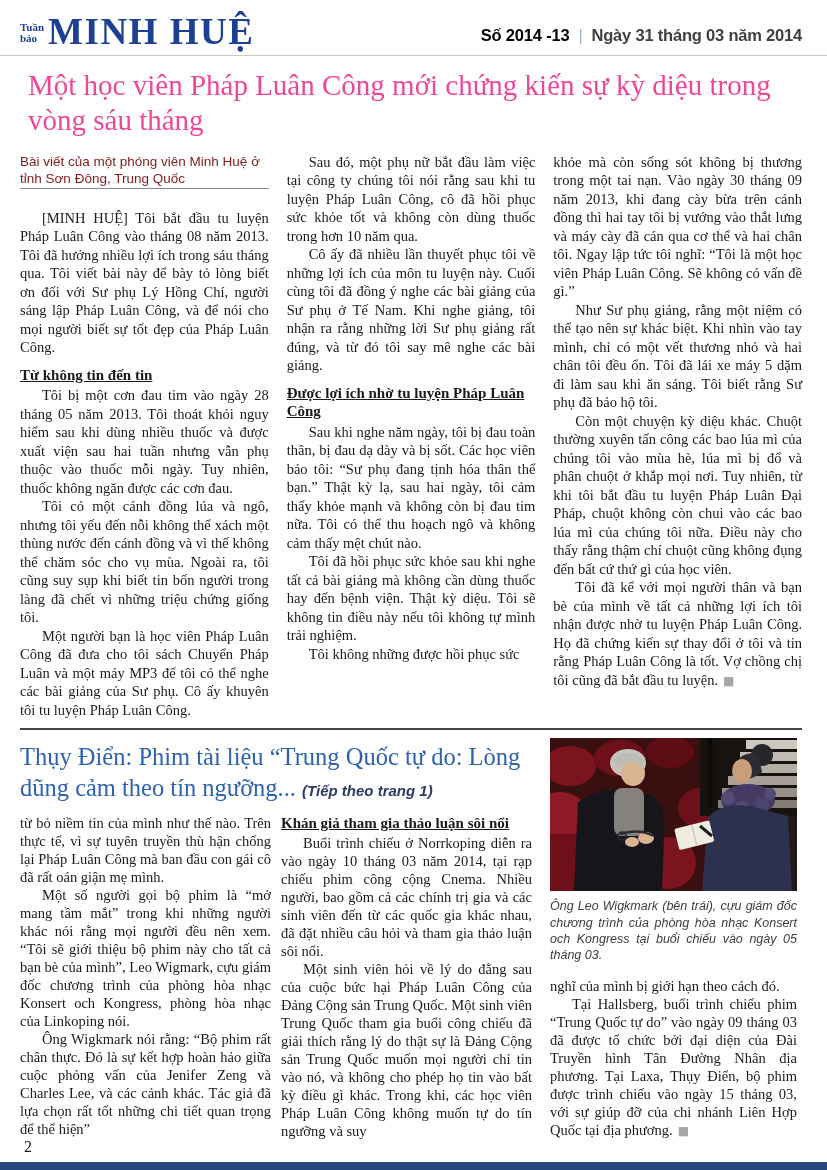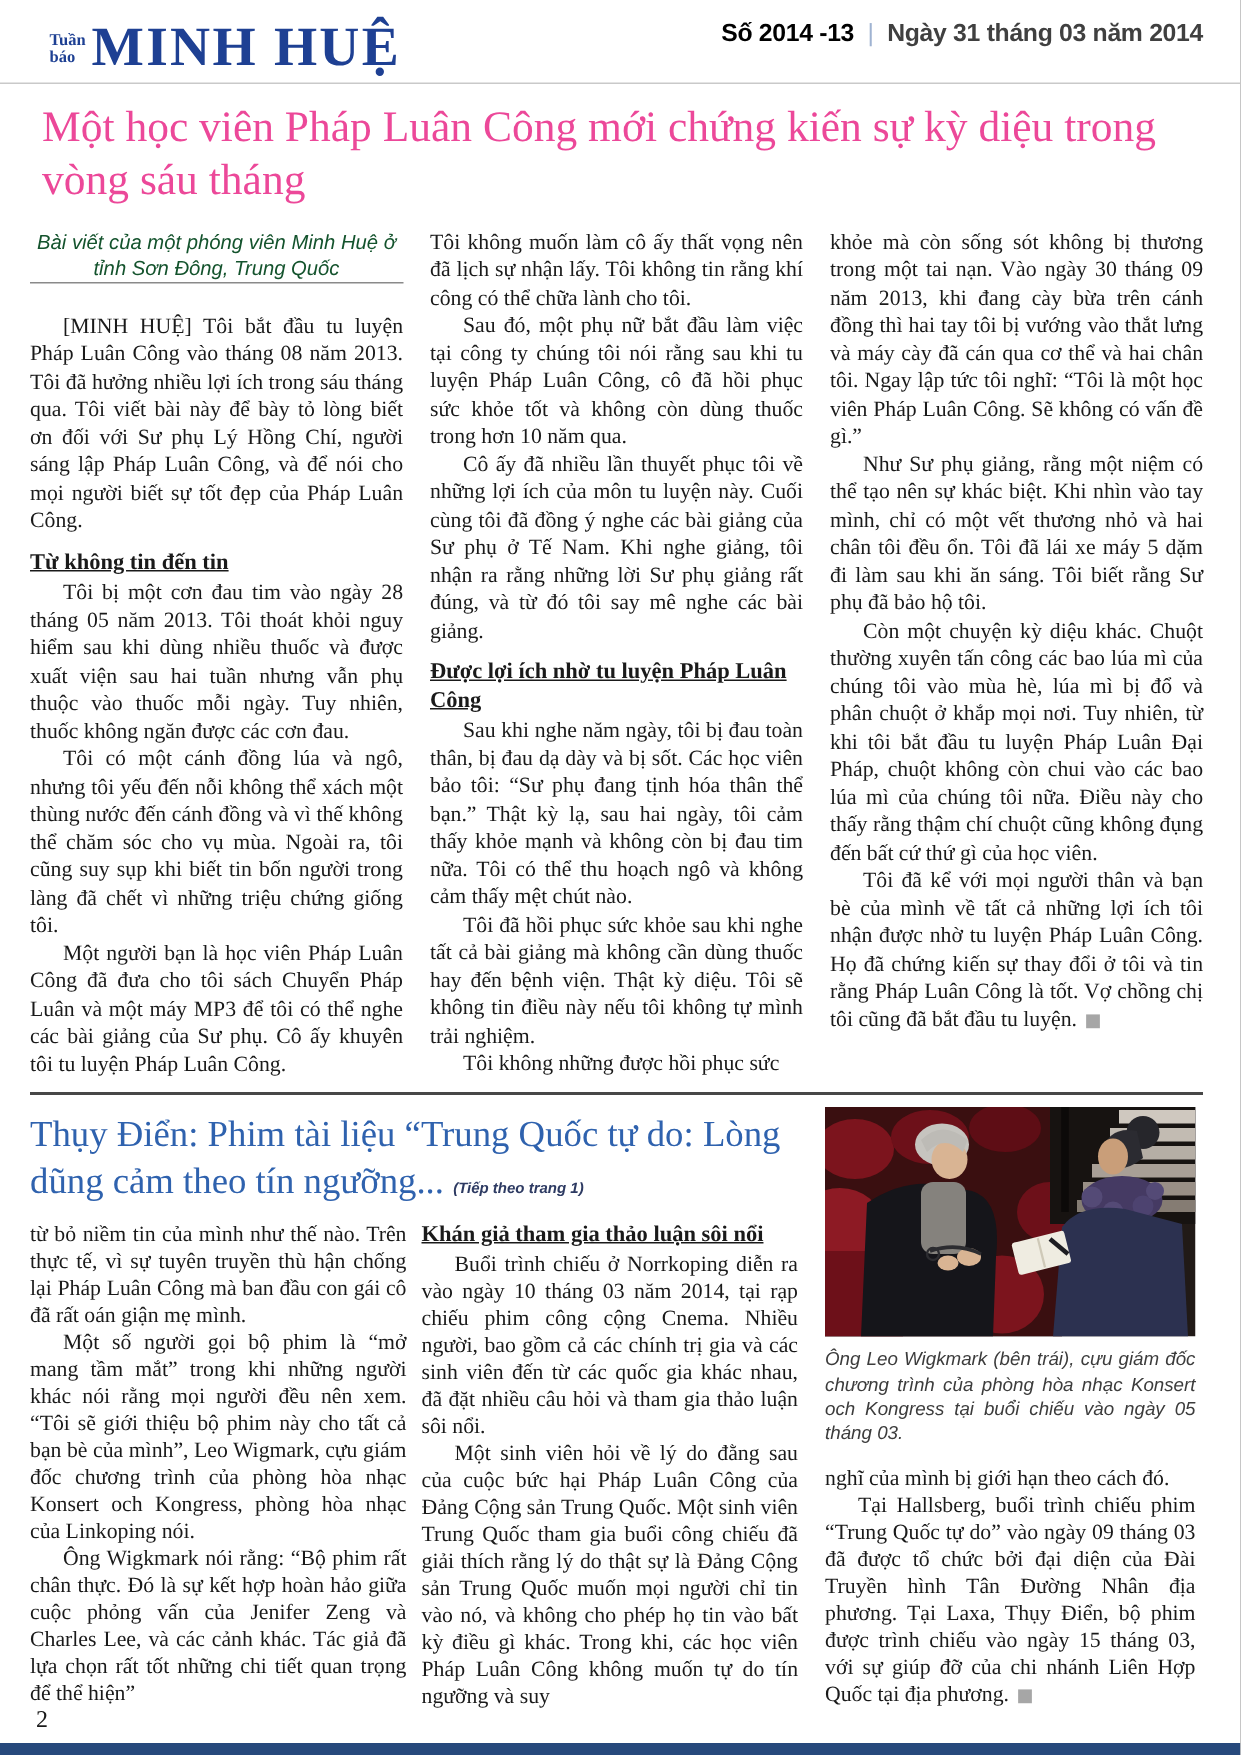--- a/index.html
+++ b/index.html
@@ -2,58 +2,58 @@
 <html><head>
 <meta charset="utf-8">
 <style>
   html,body{margin:0;padding:0;background:#9a9a9a;}
   .page{
     position:relative; width:827px; height:1170px; margin:0 auto;
     background:#ffffff; overflow:hidden;
     font-family:"Liberation Serif", serif; color:#1a1a1a;
   }
   
-  .masthead{display:flex; justify-content:space-between; 
-    padding:13px 25px 5px 33px;}
+  .masthead{display:flex; justify-content:space-between; align-items:flex-end;
+    padding:13px 25px 5px 20px;}
   .mast-left{display:flex; align-items:flex-end;}
   .mast-label{display:flex; flex-direction:column; color:#1e4093;
     font-size:11px; line-height:1.05; font-weight:bold; padding:0 4px 5px 0;}
   .mast-title{margin:0; color:#1e4093; font-size:37px; font-weight:bold;
     letter-spacing:1.5px; line-height:1;}
   .mast-right{font-family:"Liberation Sans", sans-serif; font-weight:bold;
     font-size:16.5px; padding-bottom:5px; letter-spacing:-0.2px; white-space:nowrap;}
   .issue{color:#000000;}
   .issue-sep{color:#9fb3d1; font-weight:normal; margin:0 9px;}
   .issue-date{color:#404040;}
   .mast-rule{border:0; border-top:1px solid #c9c9c9; margin:0;}
 
   
   .a1-title{font-weight:normal; color:#ec4899; font-size:29px; line-height:1.22;
     margin:12px 25px 14px 28px;}
   .a1-cols{display:flex; gap:18px; padding:0 25px 0 20px;}
   .col{flex:1; text-align:justify; font-size:14.5px; line-height:18.5px;}
   .col p{margin:0;}
   p.ind{text-indent:22px;}
-  .byline{font-family:"Liberation Sans", sans-serif; font-style:italic;
-    font-size:13.5px; line-height:1.3; text-align:center; margin:2px 0 10px 0; color:#14532d;}
+  .byline{font-family:"Liberation Sans", sans-serif; 
+    font-size:13.5px; line-height:1.3; text-align:left; margin:2px 0 10px 0; color:#7f1d1d;}
   .byline-rule{border:0; border-top:1px solid #8a8a8a; margin:0 0 20px 0;}
   .subhead{font-size:15px; font-weight:bold; text-align:left; margin:9px 0 2px 0;text-decoration:underline;}
   .endmark{color:#a6a6a6; font-size:12px; padding-left:5px; font-family:"DejaVu Sans", sans-serif;}
 
   
   .article-divider{border:0; border-top:2px solid #474747; margin:9px 25px 8px 20px;}
 
   
   .a2-row{display:flex; padding:0 25px 0 20px;}
   .a2-left{width:512px;}
   .a2-right{width:247px; margin-left:18px;}
   .a2-title{margin:4px 0 10px 0; font-weight:normal; color:#2f62ae;
     font-size:24.5px; line-height:1.25;}
   .a2-note{font-family:"Liberation Sans", sans-serif; font-style:italic;
-    font-size:10px; color:#2d3a62; font-weight:bold; white-space:nowrap;}
+    font-size:15px; color:#2d3a62; font-weight:bold; white-space:nowrap;}
   .a2-cols{display:flex; gap:10px;}
   .a2-cols .col{font-size:14.5px; line-height:18px;}
   .a2-right .col{font-size:14.5px; line-height:18px; margin-top:14px;}
   .photo-fig{margin:0;}
   .photo-fig svg{display:block; width:247px; height:153px;}
   .photo-caption{font-family:"Liberation Sans", sans-serif; font-style:italic;
     font-size:12.5px; line-height:1.3; color:#3c3c3c; text-align:justify; margin-top:7px;}
 
   
   .page-number{position:absolute; left:24px; bottom:14px; font-size:16px; color:#1a1a1a;}
@@ -86,21 +86,20 @@
         <p class="byline">Bài viết của một phóng viên Minh Huệ ở tỉnh Sơn Đông, Trung Quốc</p>
         <hr class="byline-rule">
         <p class="ind">[MINH HUỆ] Tôi bắt đầu tu luyện Pháp Luân Công vào tháng 08 năm 2013. Tôi đã hưởng nhiều lợi ích trong sáu tháng qua. Tôi viết bài này để bày tỏ lòng biết ơn đối với Sư phụ Lý Hồng Chí, người sáng lập Pháp Luân Công, và để nói cho mọi người biết sự tốt đẹp của Pháp Luân Công.</p>
         <h3 class="subhead">Từ không tin đến tin</h3>
         <p class="ind">Tôi bị một cơn đau tim vào ngày 28 tháng 05 năm 2013. Tôi thoát khỏi nguy hiểm sau khi dùng nhiều thuốc và được xuất viện sau hai tuần nhưng vẫn phụ thuộc vào thuốc mỗi ngày. Tuy nhiên, thuốc không ngăn được các cơn đau.</p>
         <p class="ind">Tôi có một cánh đồng lúa và ngô, nhưng tôi yếu đến nỗi không thể xách một thùng nước đến cánh đồng và vì thế không thể chăm sóc cho vụ mùa. Ngoài ra, tôi cũng suy sụp khi biết tin bốn người trong làng đã chết vì những triệu chứng giống tôi.</p>
         <p class="ind">Một người bạn là học viên Pháp Luân Công đã đưa cho tôi sách Chuyển Pháp Luân và một máy MP3 để tôi có thể nghe các bài giảng của Sư phụ. Cô ấy khuyên tôi tu luyện Pháp Luân Công.</p>
       </div>
 
       <div class="col">
-        <p>Tôi không muốn làm cô ấy thất vọng nên đã lịch sự nhận lấy. Tôi không tin rằng khí công có thể chữa lành cho tôi.</p>
         <p class="ind">Sau đó, một phụ nữ bắt đầu làm việc tại công ty chúng tôi nói rằng sau khi tu luyện Pháp Luân Công, cô đã hồi phục sức khỏe tốt và không còn dùng thuốc trong hơn 10 năm qua.</p>
         <p class="ind">Cô ấy đã nhiều lần thuyết phục tôi về những lợi ích của môn tu luyện này. Cuối cùng tôi đã đồng ý nghe các bài giảng của Sư phụ ở Tế Nam. Khi nghe giảng, tôi nhận ra rằng những lời Sư phụ giảng rất đúng, và từ đó tôi say mê nghe các bài giảng.</p>
         <h3 class="subhead">Được lợi ích nhờ tu luyện Pháp Luân Công</h3>
         <p class="ind">Sau khi nghe năm ngày, tôi bị đau toàn thân, bị đau dạ dày và bị sốt. Các học viên bảo tôi: “Sư phụ đang tịnh hóa thân thể bạn.” Thật kỳ lạ, sau hai ngày, tôi cảm thấy khỏe mạnh và không còn bị đau tim nữa. Tôi có thể thu hoạch ngô và không cảm thấy mệt chút nào.</p>
         <p class="ind">Tôi đã hồi phục sức khỏe sau khi nghe tất cả bài giảng mà không cần dùng thuốc hay đến bệnh viện. Thật kỳ diệu. Tôi sẽ không tin điều này nếu tôi không tự mình trải nghiệm.</p>
         <p class="ind">Tôi không những được hồi phục sức</p>
       </div>
 
       <div class="col">
         <p>khỏe mà còn sống sót không bị thương trong một tai nạn. Vào ngày 30 tháng 09 năm 2013, khi đang cày bừa trên cánh đồng thì hai tay tôi bị vướng vào thắt lưng và máy cày đã cán qua cơ thể và hai chân tôi. Ngay lập tức tôi nghĩ: “Tôi là một học viên Pháp Luân Công. Sẽ không có vấn đề gì.”</p>

